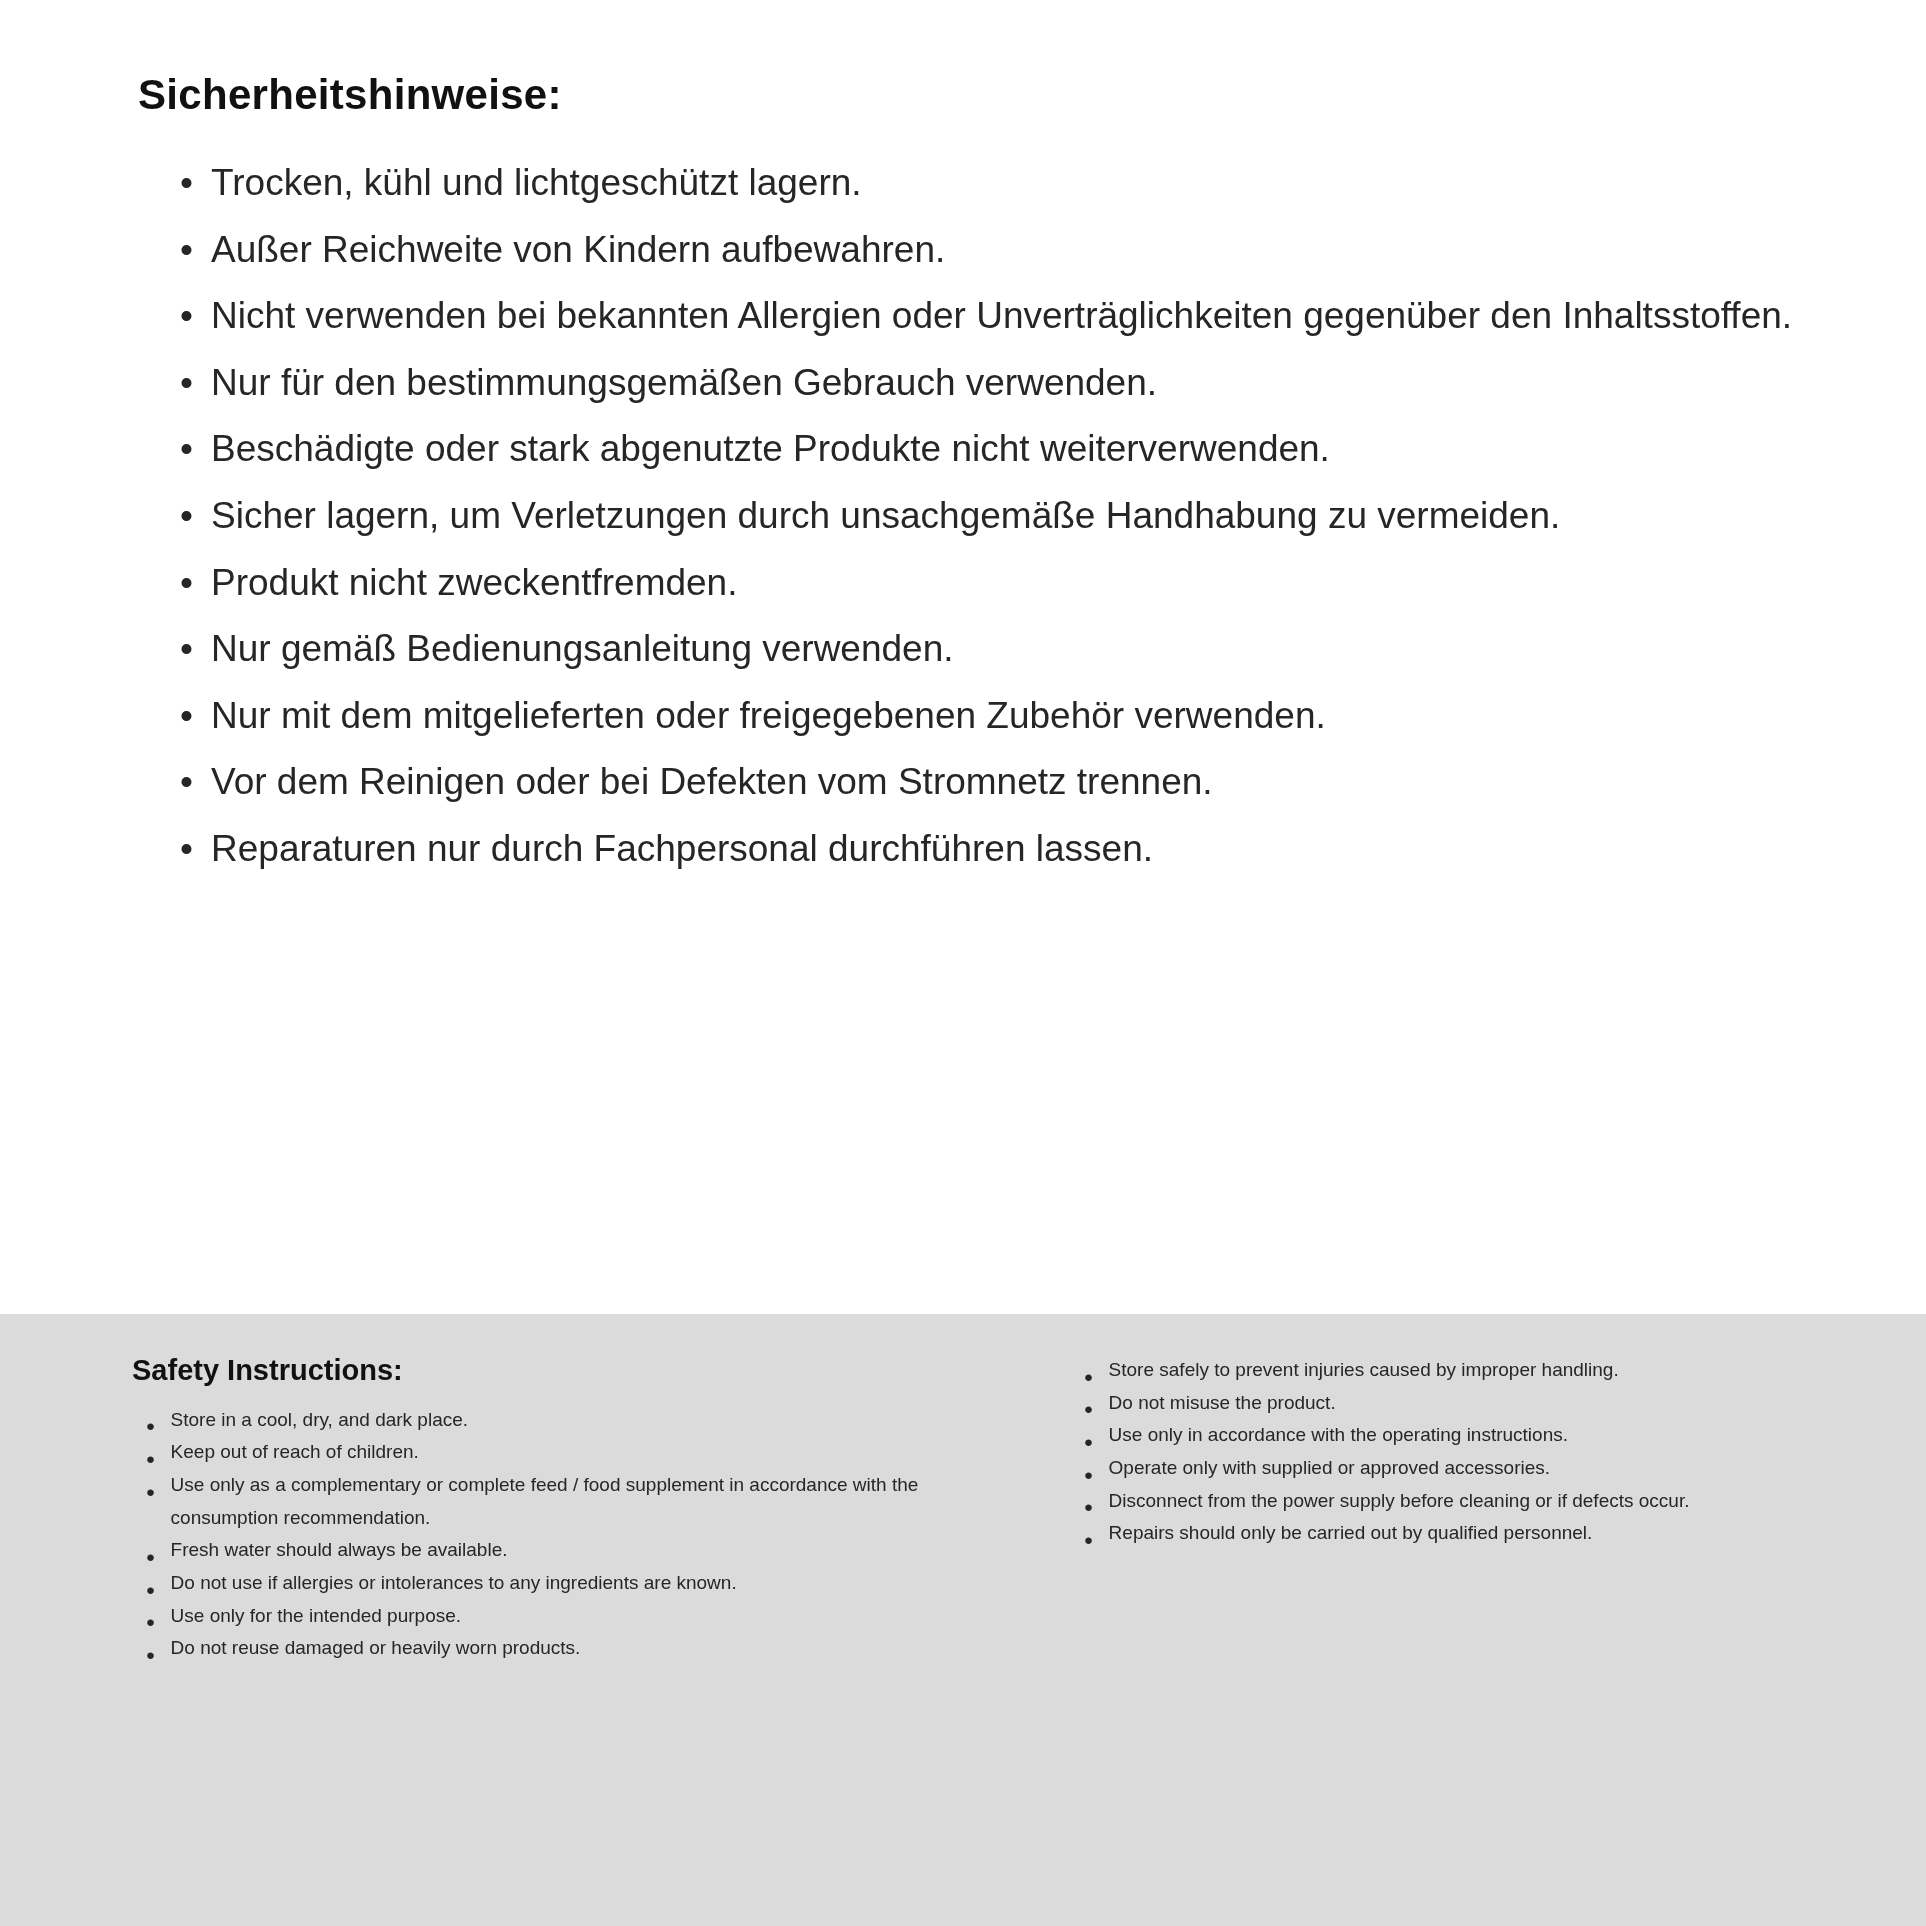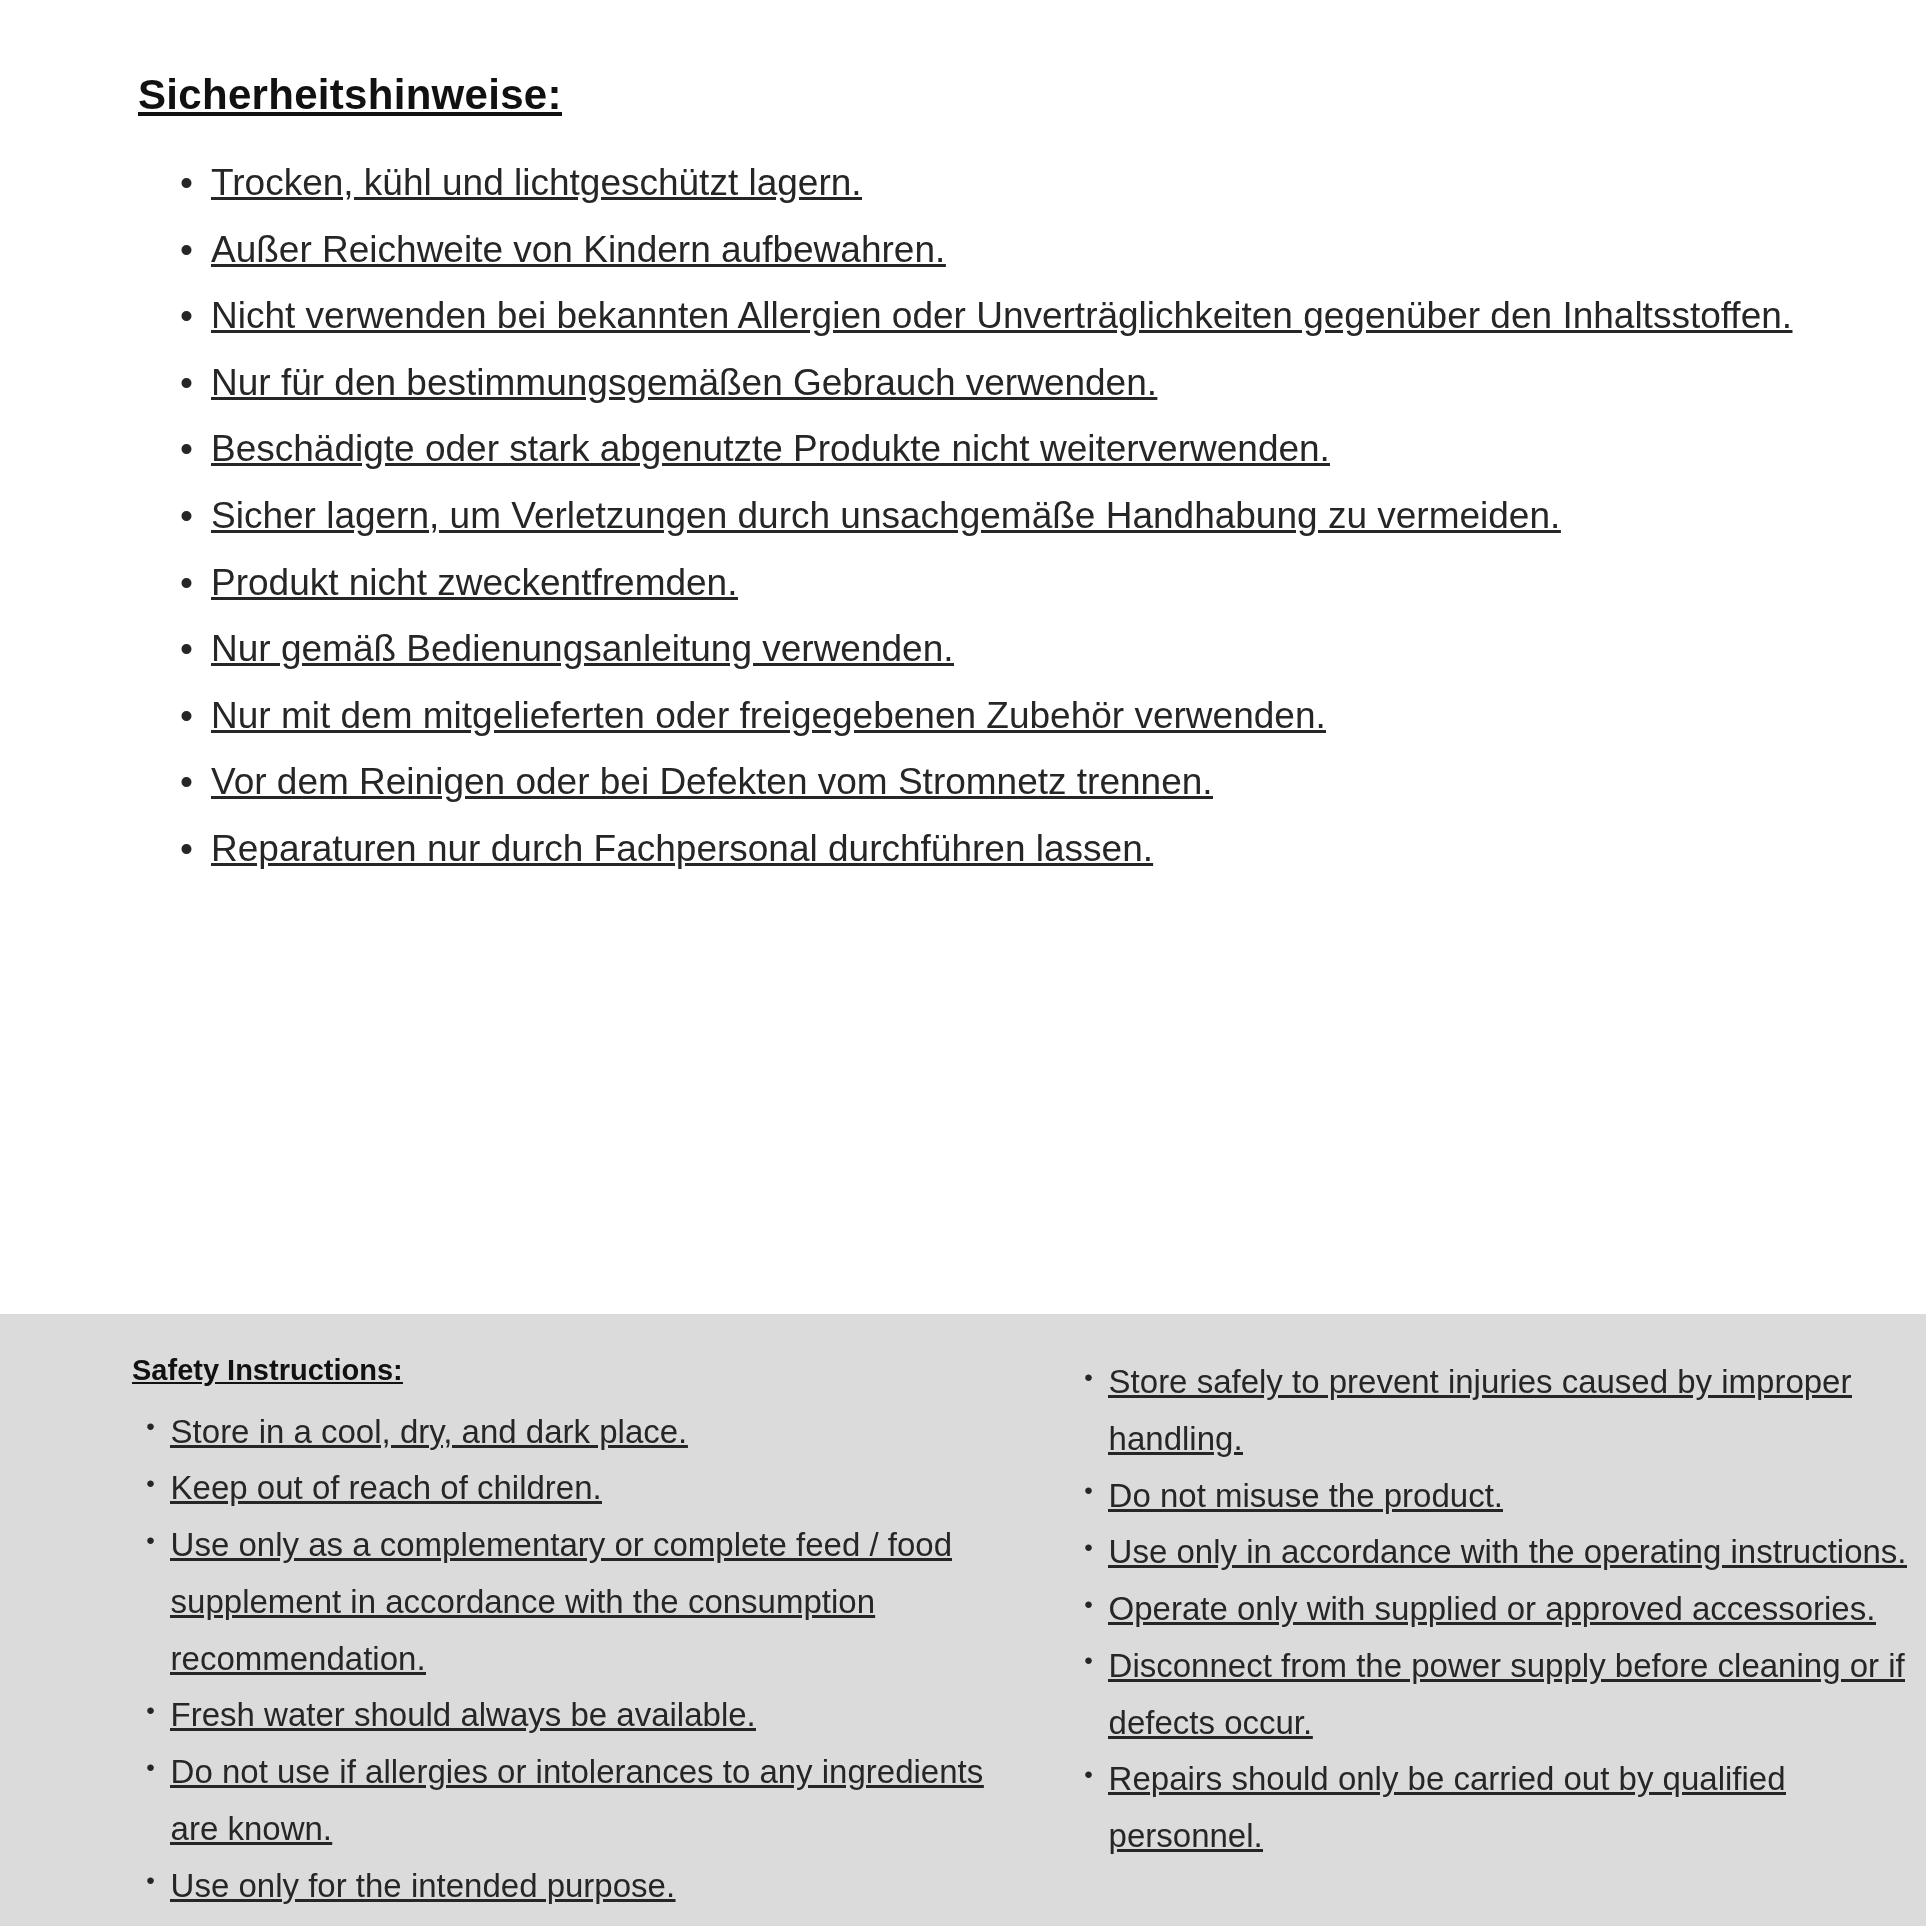--- a/index.html
+++ b/index.html
@@ -1,15 +1,15 @@
 <!DOCTYPE html>
 <html style="font-size:10.3px"><head>
 <meta charset="utf-8">
 <style>
-  * { margin: 0; padding: 0; box-sizing: border-box; text-decoration: underline; }
+  * { margin: 0; padding: 0; box-sizing: border-box; }
   html, body { background: #ffffff; }
   body {
     font-family: "Liberation Sans", "DejaVu Sans", sans-serif;
     color: #212121;
   }
   .page {
     width: 1926px;
     height: 1926px;
     display: flex;
     flex-direction: column;
@@ -65,21 +65,21 @@
     color: #111111;
     margin-bottom: 16.7px;
   }
   .en-list {
     list-style: none;
     margin-left: 11.6px;
   }
   .en-list li {
     position: relative;
     padding-left: 27px;
-    font-size: 33px;
+    font-size: 19px;
     line-height: 1.72;
     color: #262626;
   }
   .en-list li::before {
     content: "\2022";
     position: absolute;
     left: 2.6px;
     font-size: 24.4px;
     top: 2.6px;
     color: #262626;

